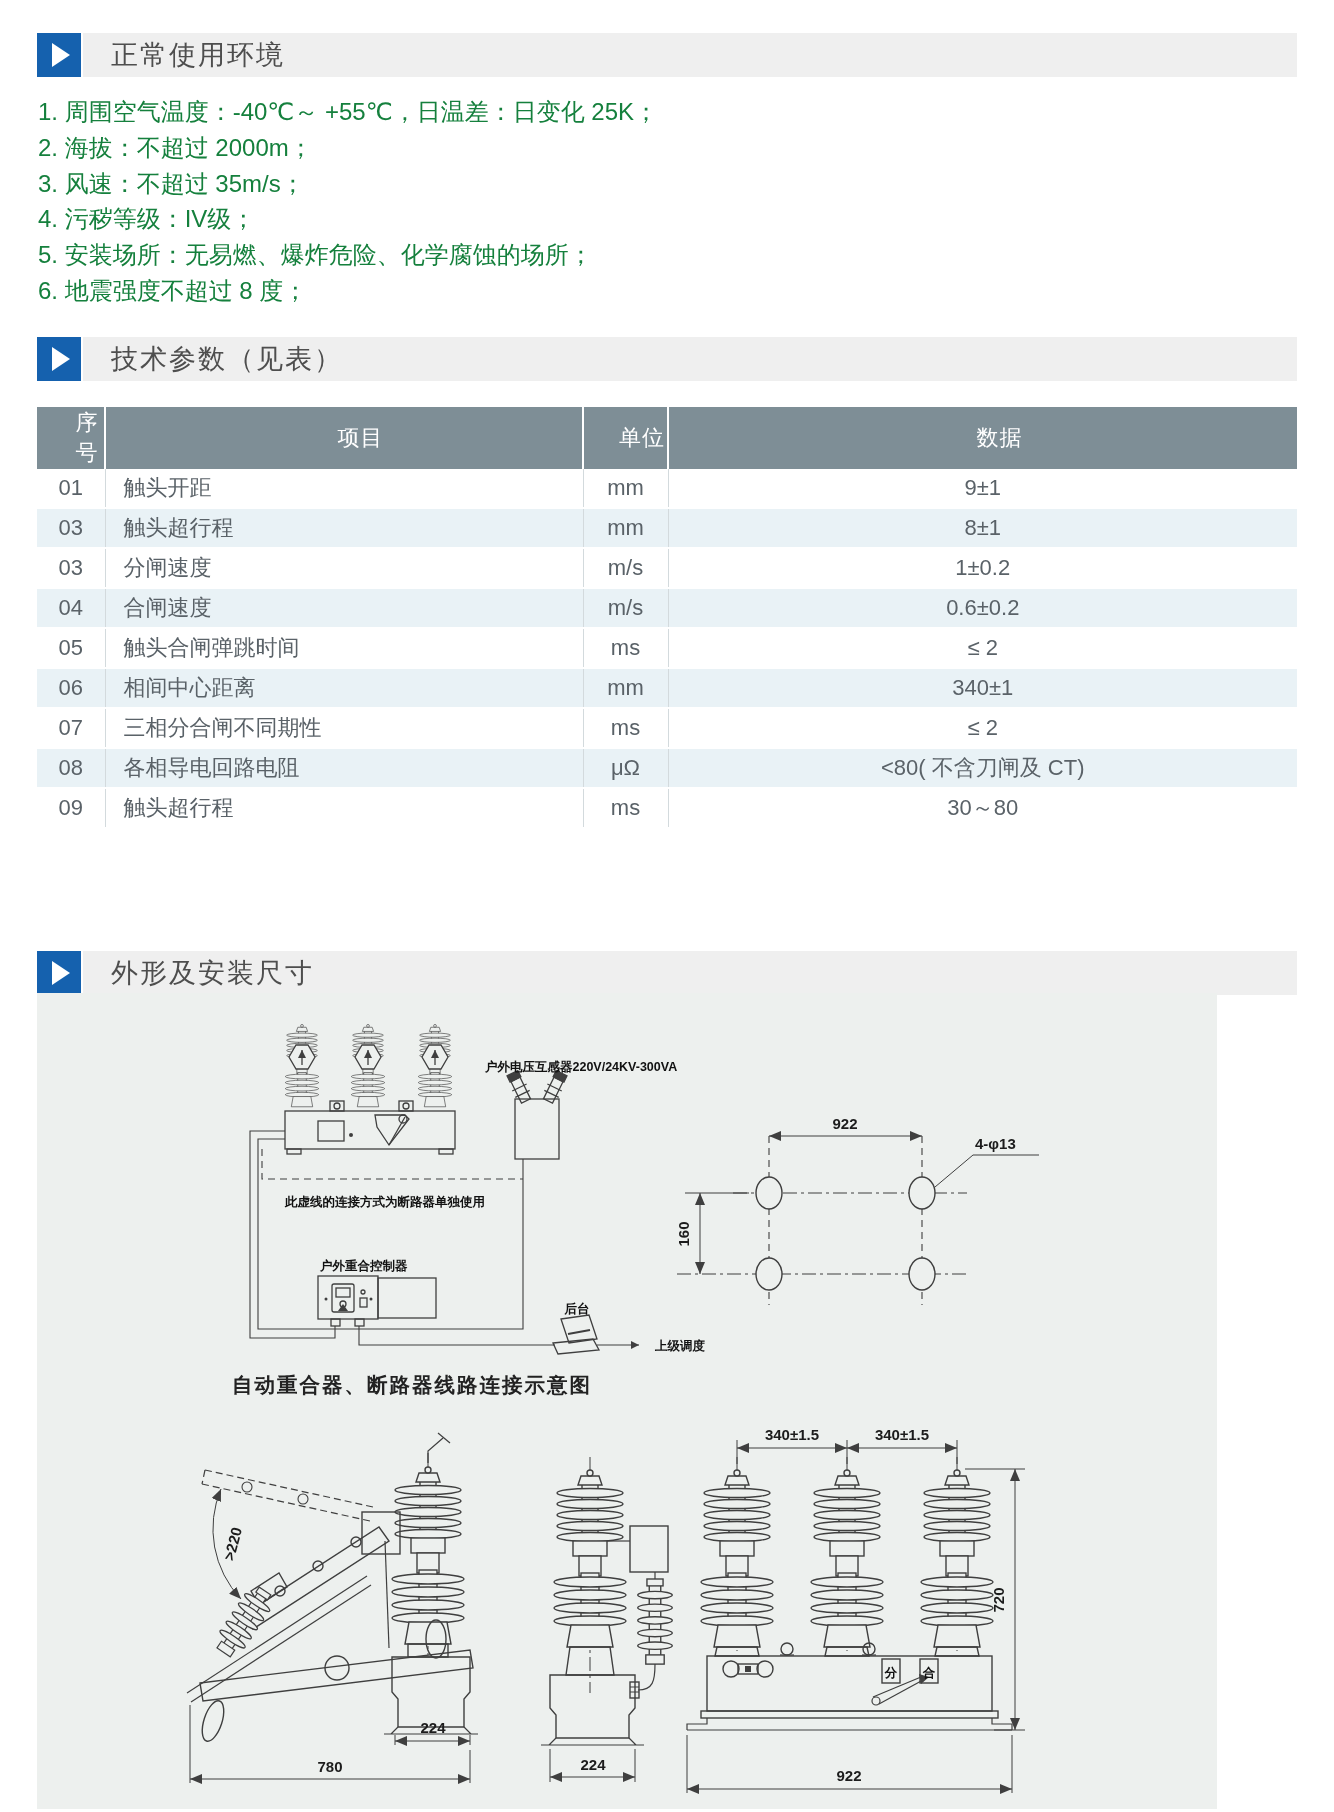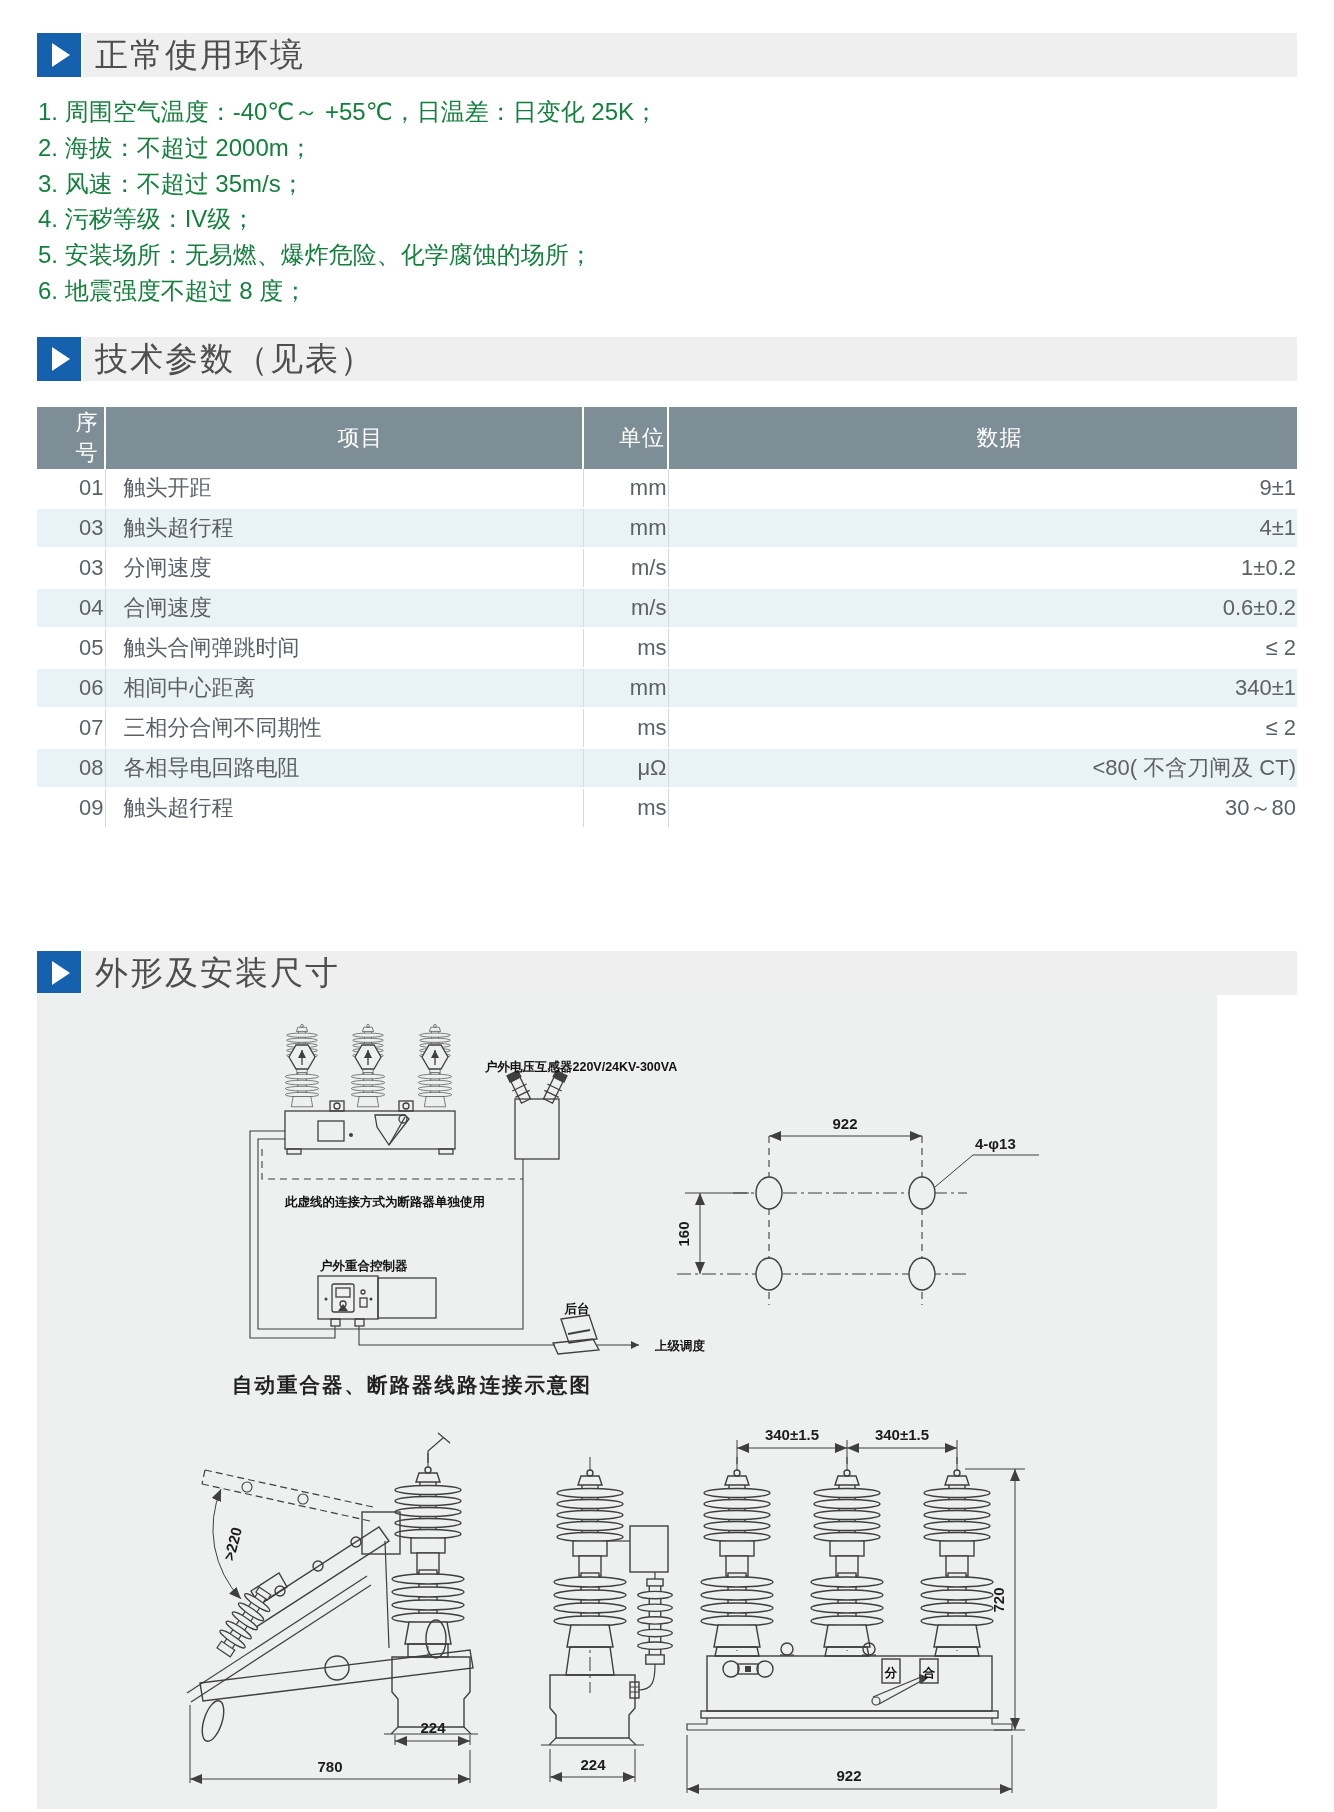--- a/index.html
+++ b/index.html
@@ -5,31 +5,31 @@
   html,body{margin:0;padding:0;}
   body{
     width:1334px;height:1812px;position:relative;background:#ffffff;
     font-family:"Liberation Sans","DejaVu Sans",sans-serif;color:#4b4b4b;
     overflow:hidden;
   }
   
   .sec{position:absolute;left:37px;width:1260px;height:44px;display:flex;}
   .sec-icon{flex:0 0 44px;width:44px;height:44px;background:#1561ae;display:flex;align-items:center;justify-content:center;}
   .sec-band{flex:1;margin-left:2px;background:#efefef;display:flex;align-items:center;}
-  .sec-title{font-size:33px;color:#4e4e4e;padding-left:12px;letter-spacing:2px;}
+  .sec-title{font-size:27px;color:#4e4e4e;padding-left:28px;letter-spacing:2px;}
   
   #env-list{position:absolute;left:38px;top:94px;font-size:24px;color:#15803d;}
   .env-item{height:35.8px;line-height:35.8px;white-space:pre;}
   
   #params{position:absolute;left:37px;top:407px;width:1260px;border-collapse:collapse;
     table-layout:fixed;font-size:22px;color:#5a6268;}
   #params th{background:#7e8e96;color:#ffffff;font-weight:400;height:37px;
     border-right:2px solid #ffffff;letter-spacing:1px;padding-left:34px;}
   #params th:last-child{border-right:none;}
-  #params td{height:36px;text-align:right;border-bottom:2px solid #ffffff;
+  #params td{height:36px;text-align:center;border-bottom:2px solid #ffffff;
     border-right:1px solid #d3dadd;overflow:hidden;white-space:nowrap;}
   #params td:last-child{border-right:none;}
   #params td.c1{text-align:left;padding-left:18px;}
   #params tr.alt{background:#e9f2f6;}
   
   .panel{position:absolute;left:37px;top:972px;width:1180px;height:816px;background:#edf0ee;margin-top:21px;}
   svg{font-family:"Liberation Sans","DejaVu Sans",sans-serif;}
   .lbl{font-size:12.5px;font-weight:700;fill:#111;}
   .dim{font-size:15px;font-weight:600;fill:#1c1c1c;}
   .cap{font-size:20.5px;font-weight:600;fill:#222;letter-spacing:2px;}
@@ -90,21 +90,21 @@
       <tr>
         <td class="c0">01</td>
         <td class="c1">触头开距</td>
         <td class="c2">mm</td>
         <td class="c3">9±1</td>
       </tr>
       <tr class="alt">
         <td class="c0">03</td>
         <td class="c1">触头超行程</td>
         <td class="c2">mm</td>
-        <td class="c3">4±1</td>
+        <td class="c3">8±1</td>
       </tr>
       <tr>
         <td class="c0">03</td>
         <td class="c1">分闸速度</td>
         <td class="c2">m/s</td>
         <td class="c3">1±0.2</td>
       </tr>
       <tr class="alt">
         <td class="c0">04</td>
         <td class="c1">合闸速度</td>

